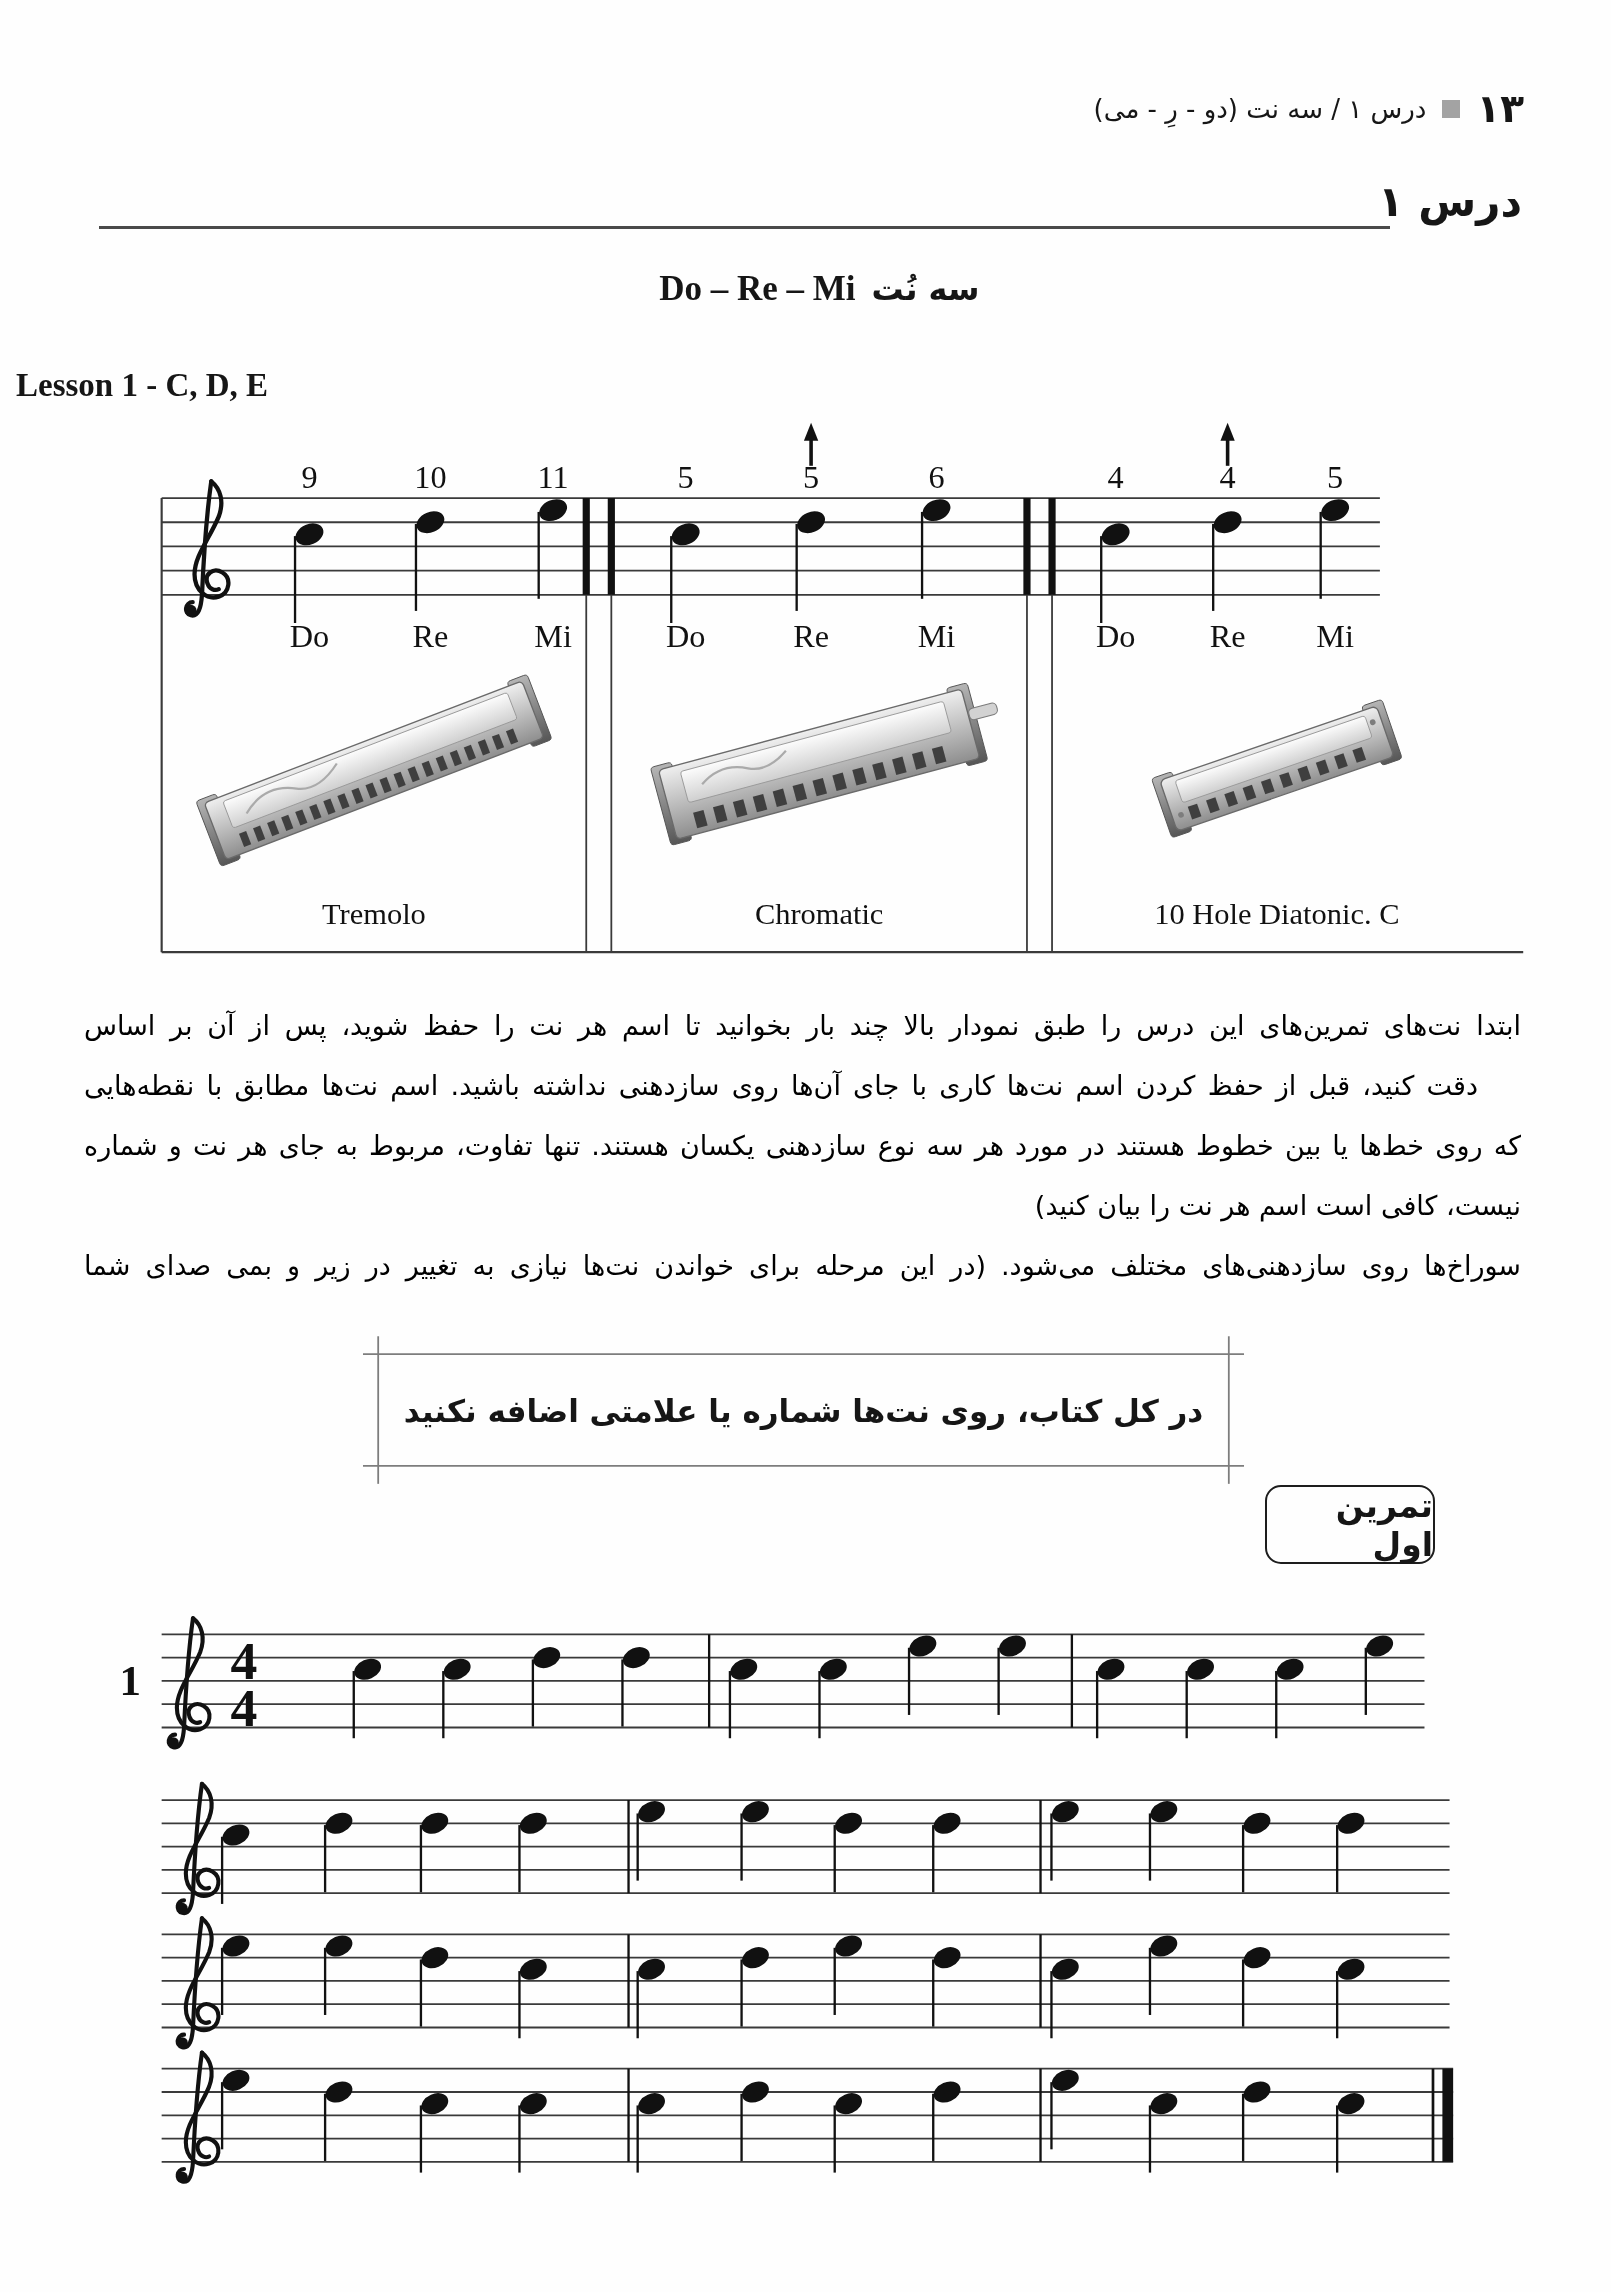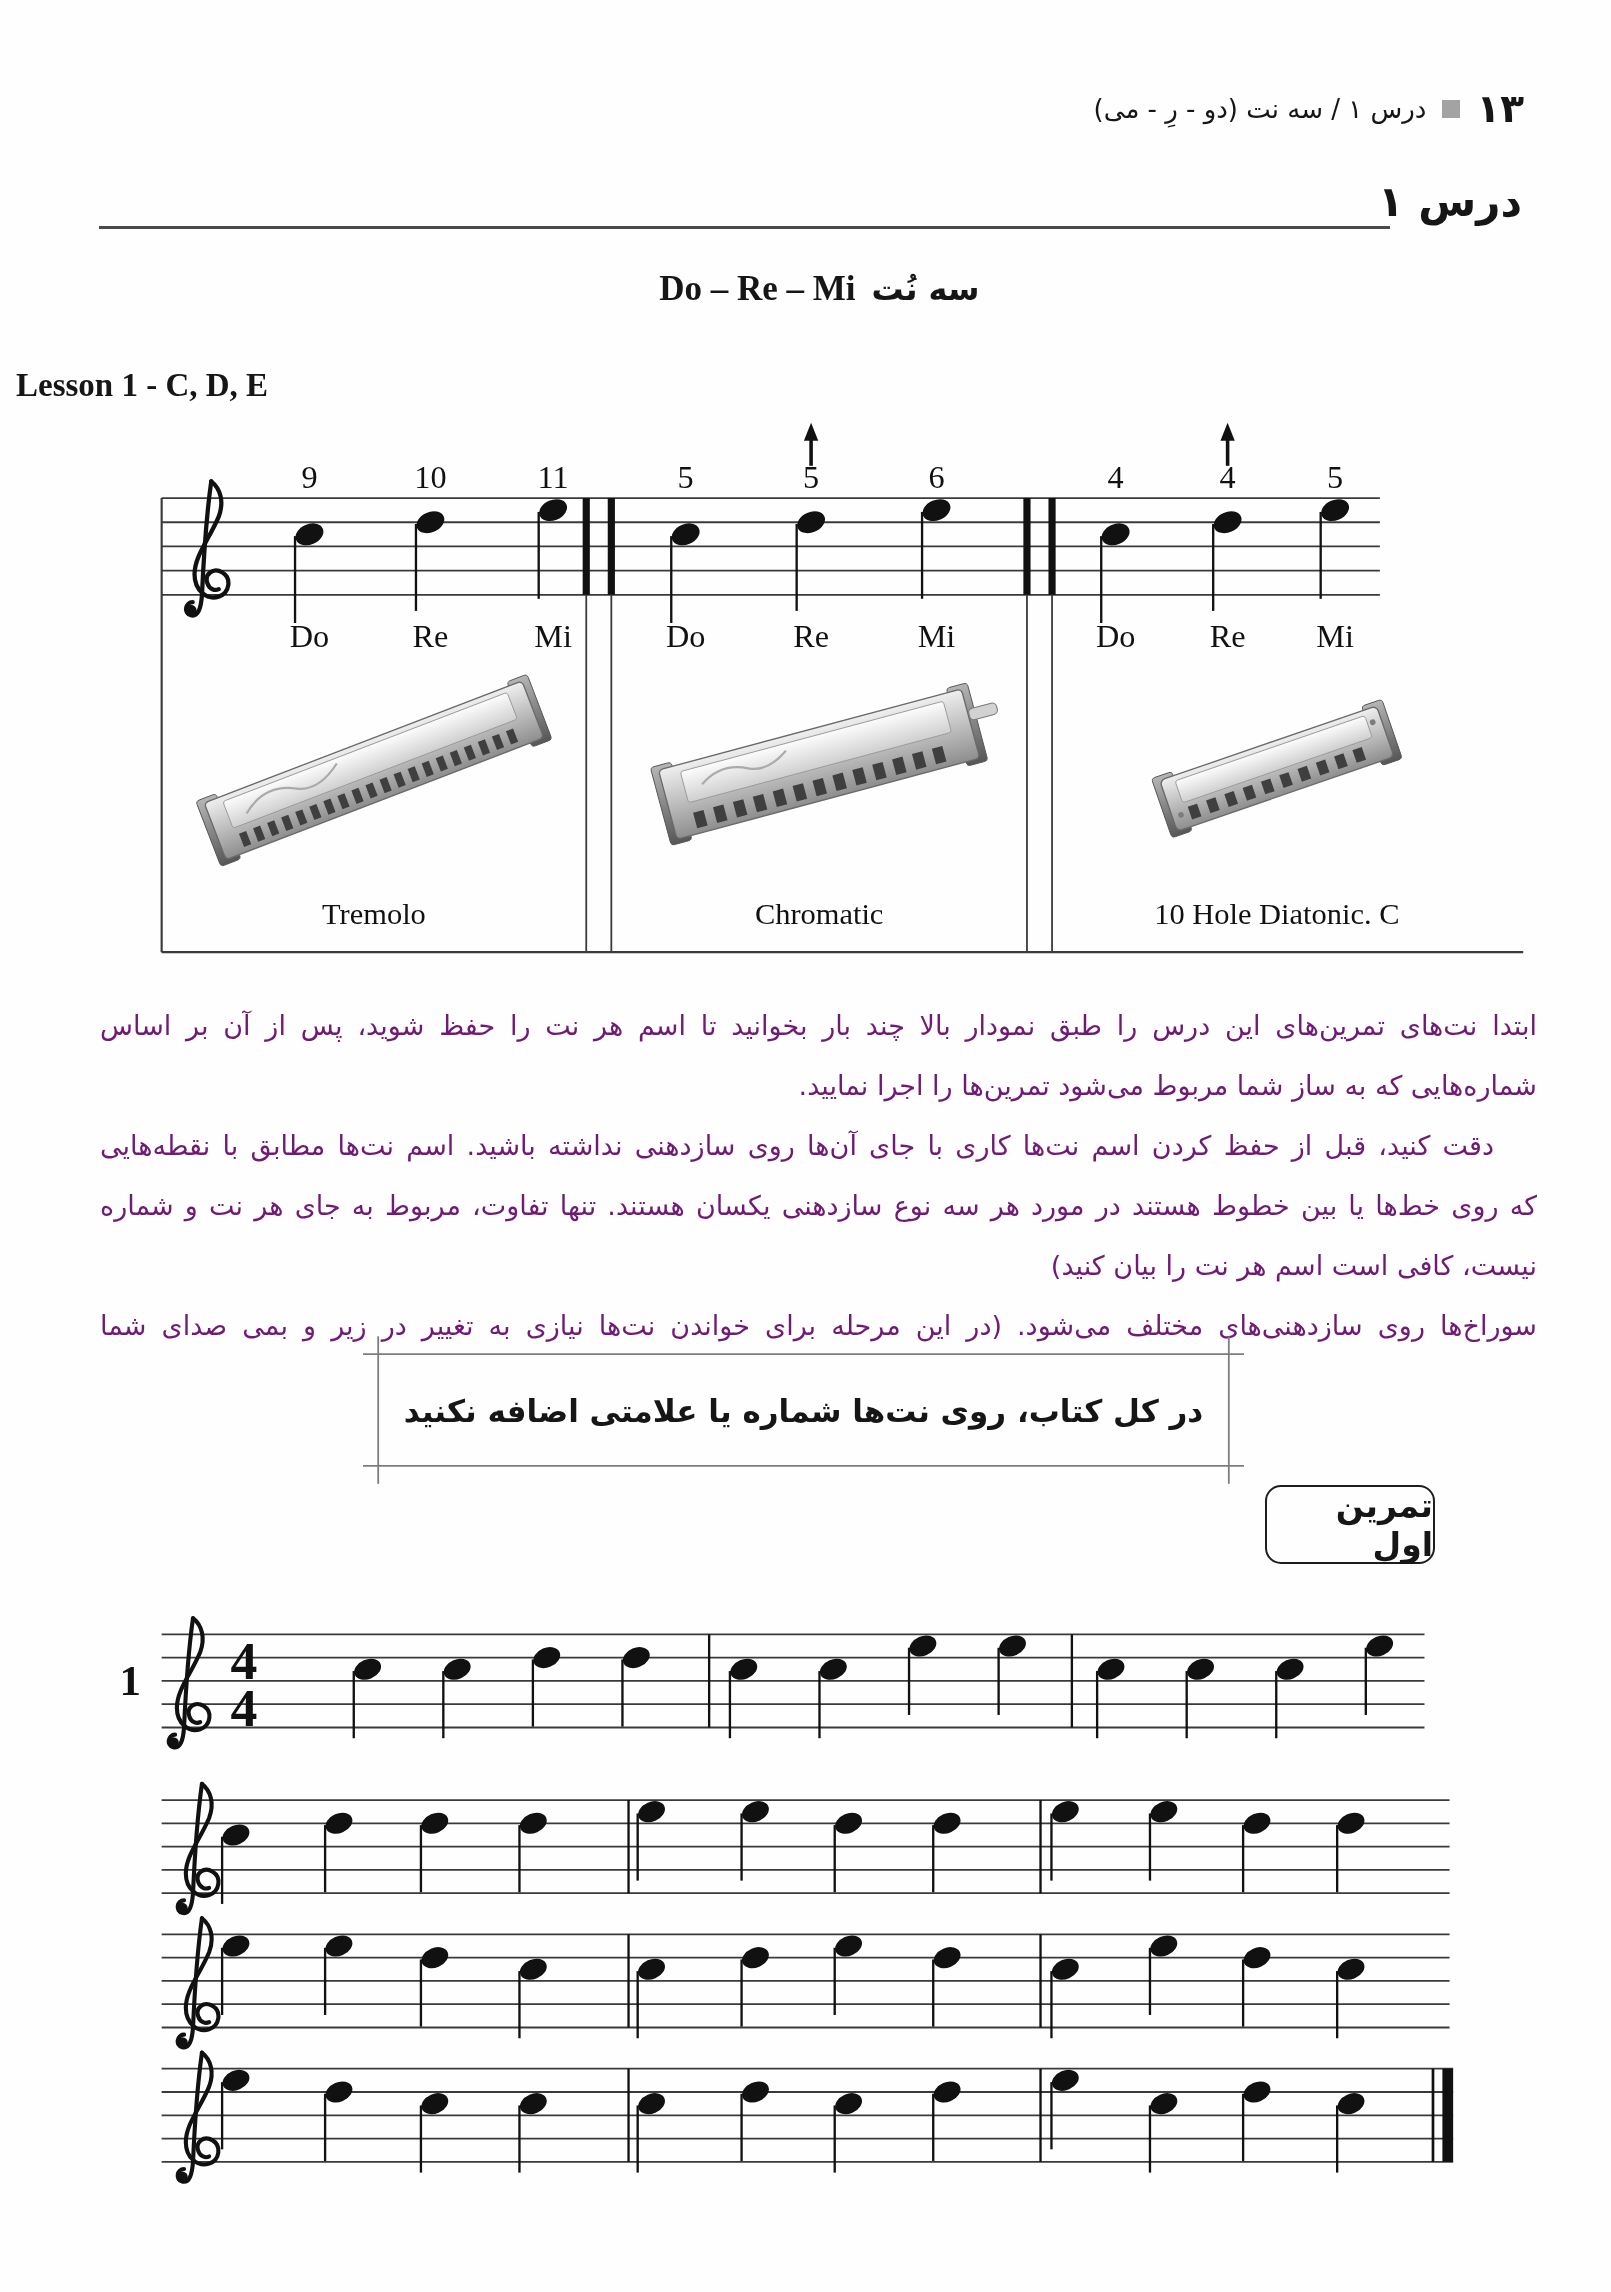--- a/index.html
+++ b/index.html
@@ -16,21 +16,21 @@
   
   .title-rule{position:absolute;top:226px;left:99px;width:1291px;height:2.7px;background:#4a4a4a;}
   .lesson-title{position:absolute;top:177px;right:89px;font-family:"DejaVu Sans",sans-serif;font-size:42px;font-weight:bold;direction:rtl;}
 
   .subtitle{position:absolute;top:269px;left:0;width:100%;text-align:center;}
   .subtitle .latin{font-size:35px;font-weight:bold;}
   .subtitle .fa{font-size:32px;font-weight:bold;margin-right:5.4px;margin-left:12.5px;}
   .subtitle-en{position:absolute;top:339px;left:16px;width:100%;font-family:"Liberation Serif",serif;font-size:33px;font-weight:bold;margin-top:28px;}
 
   
-  .paras{position:absolute;left:100px;top:996px;width:1437px;direction:rtl;font-family:"DejaVu Sans",sans-serif;font-size:27px;color:#701a75;}
+  .paras{position:absolute;left:84px;top:996px;width:1437px;direction:rtl;font-family:"DejaVu Sans",sans-serif;font-size:27px;color:#000000;}
   .pline{height:60px;line-height:60px;white-space:nowrap;}
   .jfull{text-align:justify;text-align-last:justify;white-space:normal;height:60px;overflow:hidden;}
   .pend{text-align:right;}
   .indent{padding-right:43px;}
 
   
   .callout{position:absolute;left:358px;top:1330px;width:891px;height:161px;}
   .callout svg{position:absolute;left:0;top:0;}
   .callout-text{position:absolute;left:27px;top:29px;width:837px;height:104px;display:flex;align-items:center;justify-content:center;direction:rtl;font-family:"DejaVu Sans",sans-serif;font-size:31px;font-weight:bold;}
 
@@ -222,21 +222,20 @@
         <rect x="0" y="8" width="11" height="15" fill="#3f3f3f"></rect>
         <rect x="21.600000000000023" y="8" width="11" height="15" fill="#3f3f3f"></rect>
         <rect x="43.20000000000002" y="8" width="11" height="15" fill="#3f3f3f"></rect>
         <rect x="64.80000000000001" y="8" width="11" height="15" fill="#3f3f3f"></rect>
         <rect x="86.4" y="8" width="11" height="15" fill="#3f3f3f"></rect>
       </g>
     </svg>
 
   <div class="paras">
     <div class="pline jfull">ابتدا نت‌های تمرین‌های این درس را طبق نمودار بالا چند بار بخوانید تا اسم هر نت را حفظ شوید، پس از آن بر اساس</div>
-    <div class="pline pend">شماره‌هایی که به ساز شما مربوط می‌شود تمرین‌ها را اجرا نمایید.</div>
     <div class="pline jfull indent">دقت کنید، قبل از حفظ کردن اسم نت‌ها کاری با جای آن‌ها روی سازدهنی نداشته باشید. اسم نت‌ها مطابق با نقطه‌هایی</div>
     <div class="pline jfull">که روی خط‌ها یا بین خطوط هستند در مورد هر سه نوع سازدهنی یکسان هستند. تنها تفاوت، مربوط به جای هر نت و شماره</div>
     <div class="pline pend">نیست، کافی است اسم هر نت را بیان کنید)</div>
     <div class="pline jfull">سوراخ‌ها روی سازدهنی‌های مختلف می‌شود. (در این مرحله برای خواندن نت‌ها نیازی به تغییر در زیر و بمی صدای شما</div>
   </div>
 
   <div class="callout">
     <svg width="891" height="161" viewBox="0 0 995 180">
       <line x1="5" y1="27" x2="990" y2="27" stroke="#7d7d7d" stroke-width="2"></line>
       <line x1="5" y1="152" x2="990" y2="152" stroke="#7d7d7d" stroke-width="2"></line>

